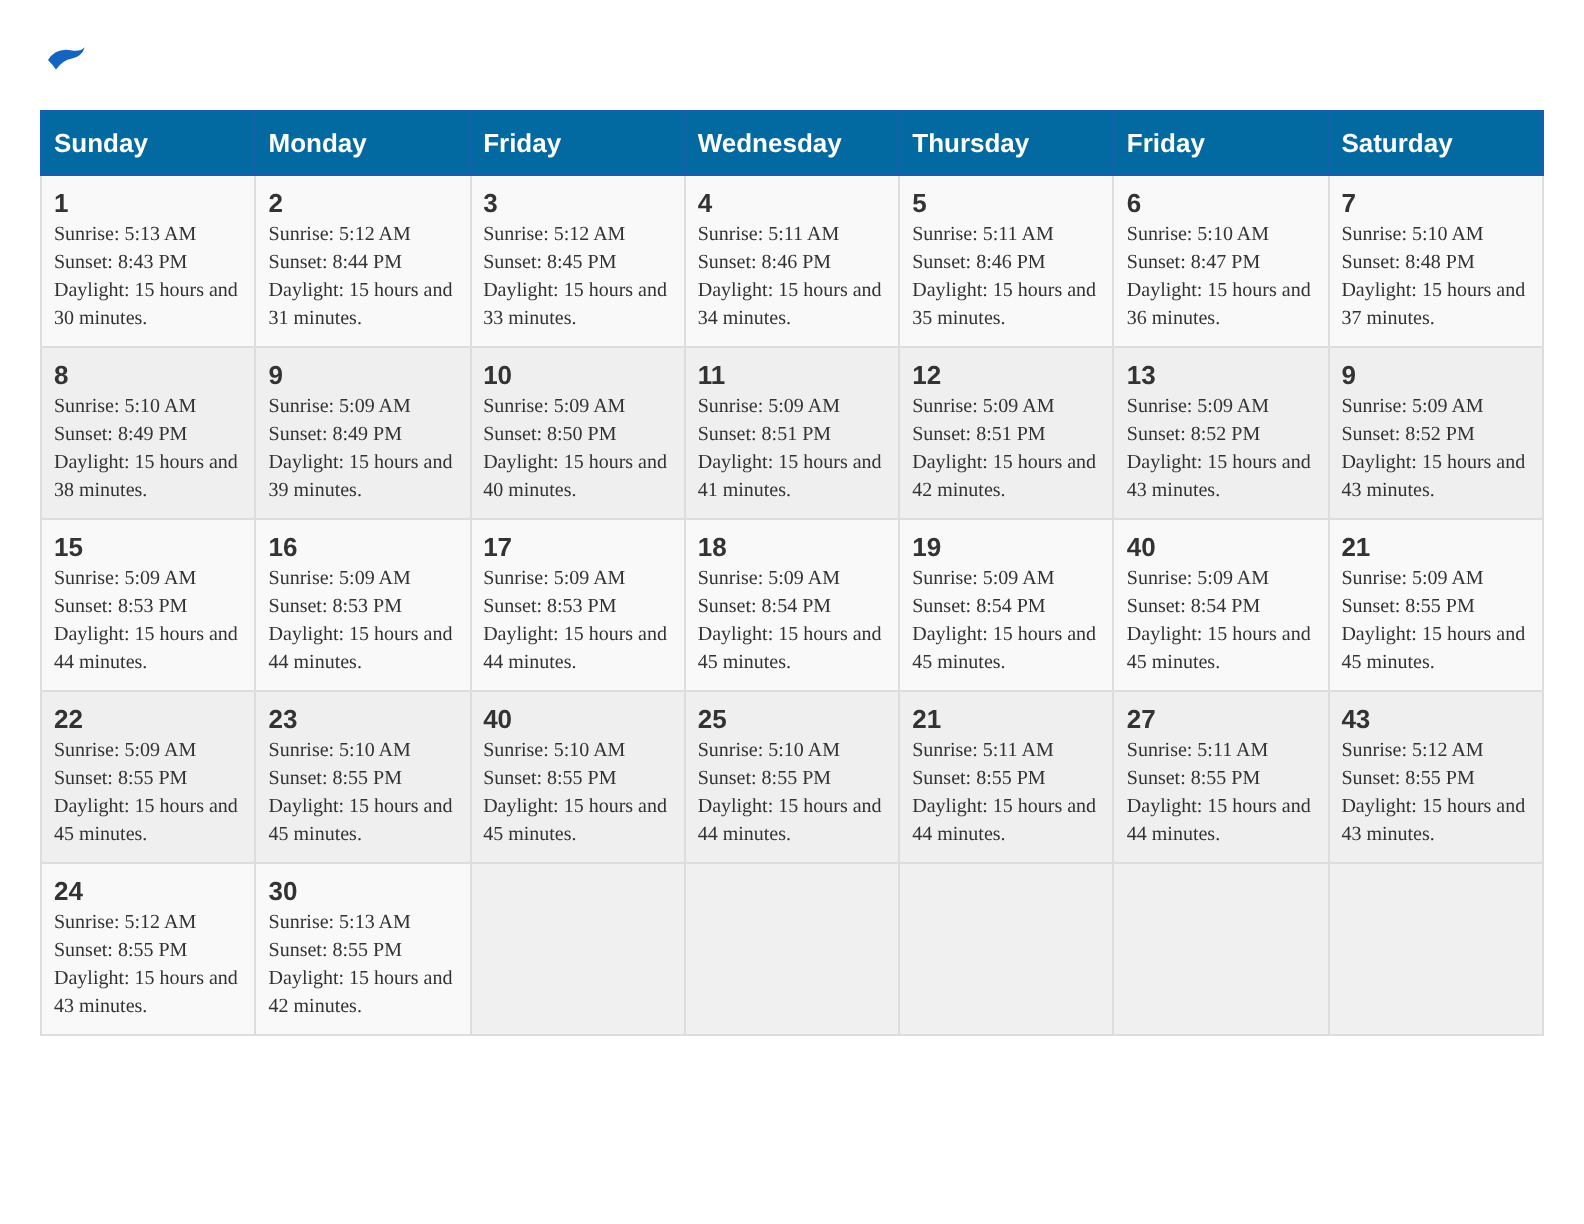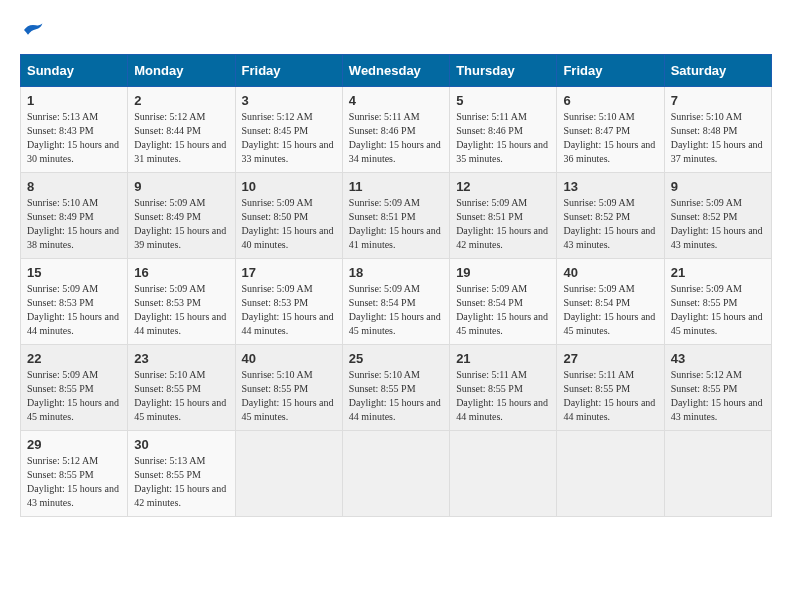--- a/index.html
+++ b/index.html
@@ -235,21 +235,21 @@
           <span class="day-number">27</span>
           <span class="day-detail">Sunrise: 5:11 AM<br>Sunset: 8:55 PM<br>Daylight: 15 hours and 44 minutes.</span>
         </td>
         <td>
           <span class="day-number">43</span>
           <span class="day-detail">Sunrise: 5:12 AM<br>Sunset: 8:55 PM<br>Daylight: 15 hours and 43 minutes.</span>
         </td>
       </tr>
       <tr>
         <td>
-          <span class="day-number">29</span>
+          <span class="day-number">24</span>
           <span class="day-detail">Sunrise: 5:12 AM<br>Sunset: 8:55 PM<br>Daylight: 15 hours and 43 minutes.</span>
         </td>
         <td>
           <span class="day-number">30</span>
           <span class="day-detail">Sunrise: 5:13 AM<br>Sunset: 8:55 PM<br>Daylight: 15 hours and 42 minutes.</span>
         </td>
         <td class="empty-cell"></td>
         <td class="empty-cell"></td>
         <td class="empty-cell"></td>
         <td class="empty-cell"></td>

